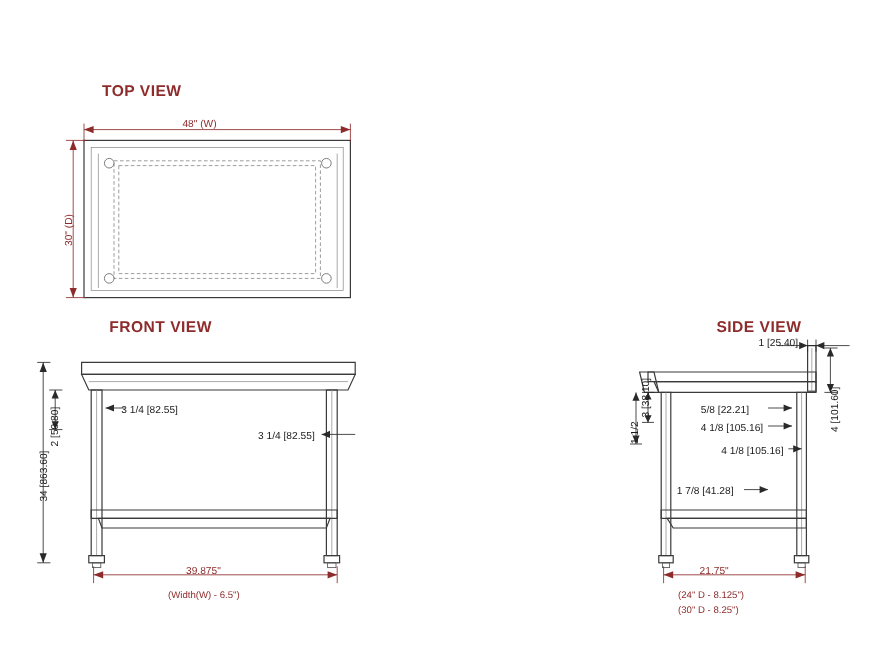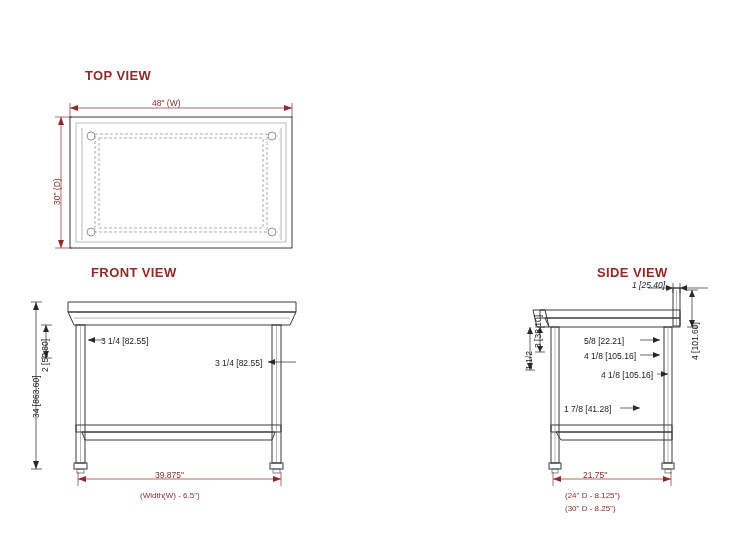--- a/index.html
+++ b/index.html
@@ -192,21 +192,21 @@
     <line class="dim-b" x1="620" y1="408" x2="640" y2="408"></line>
     <polygon points="640,408 633,405 633,411" fill="#2a2a2a"></polygon>
 
     <line class="dim-l" x1="553" y1="479" x2="671" y2="479"></line>
     <line class="dim-l" x1="553" y1="472" x2="553" y2="486"></line>
     <line class="dim-l" x1="671" y1="472" x2="671" y2="486"></line>
     <polygon points="553,479 561,476 561,482" fill="#8e2b2b"></polygon>
     <polygon points="671,479 663,476 663,482" fill="#8e2b2b"></polygon>
   </svg>
 
-  <div class="dim black" style="left:632px;top:280px;font-style:italic;">1 [25.40]</div>
+  <div class="dim black" style="left:632px;top:280px;">1 [25.40]</div>
   <div class="dim black rot" style="left:690px;top:360px;">4 [101.60]</div>
   <div class="dim black rot" style="left:533px;top:348px;">3 [38.10]</div>
   <div class="dim black rot" style="left:524px;top:370px;">1 1/2</div>
   <div class="dim black" style="left:584px;top:336px;">5/8 [22.21]</div>
   <div class="dim black" style="left:584px;top:351px;">4 1/8 [105.16]</div>
   <div class="dim black" style="left:601px;top:370px;">4 1/8 [105.16]</div>
   <div class="dim black" style="left:564px;top:404px;">1 7/8 [41.28]</div>
   <div class="dim" style="left:583px;top:470px;">21.75"</div>
   <div class="note" style="left:565px;top:491px;">(24" D - 8.125")</div>
   <div class="note" style="left:565px;top:504px;">(30" D - 8.25")</div>

